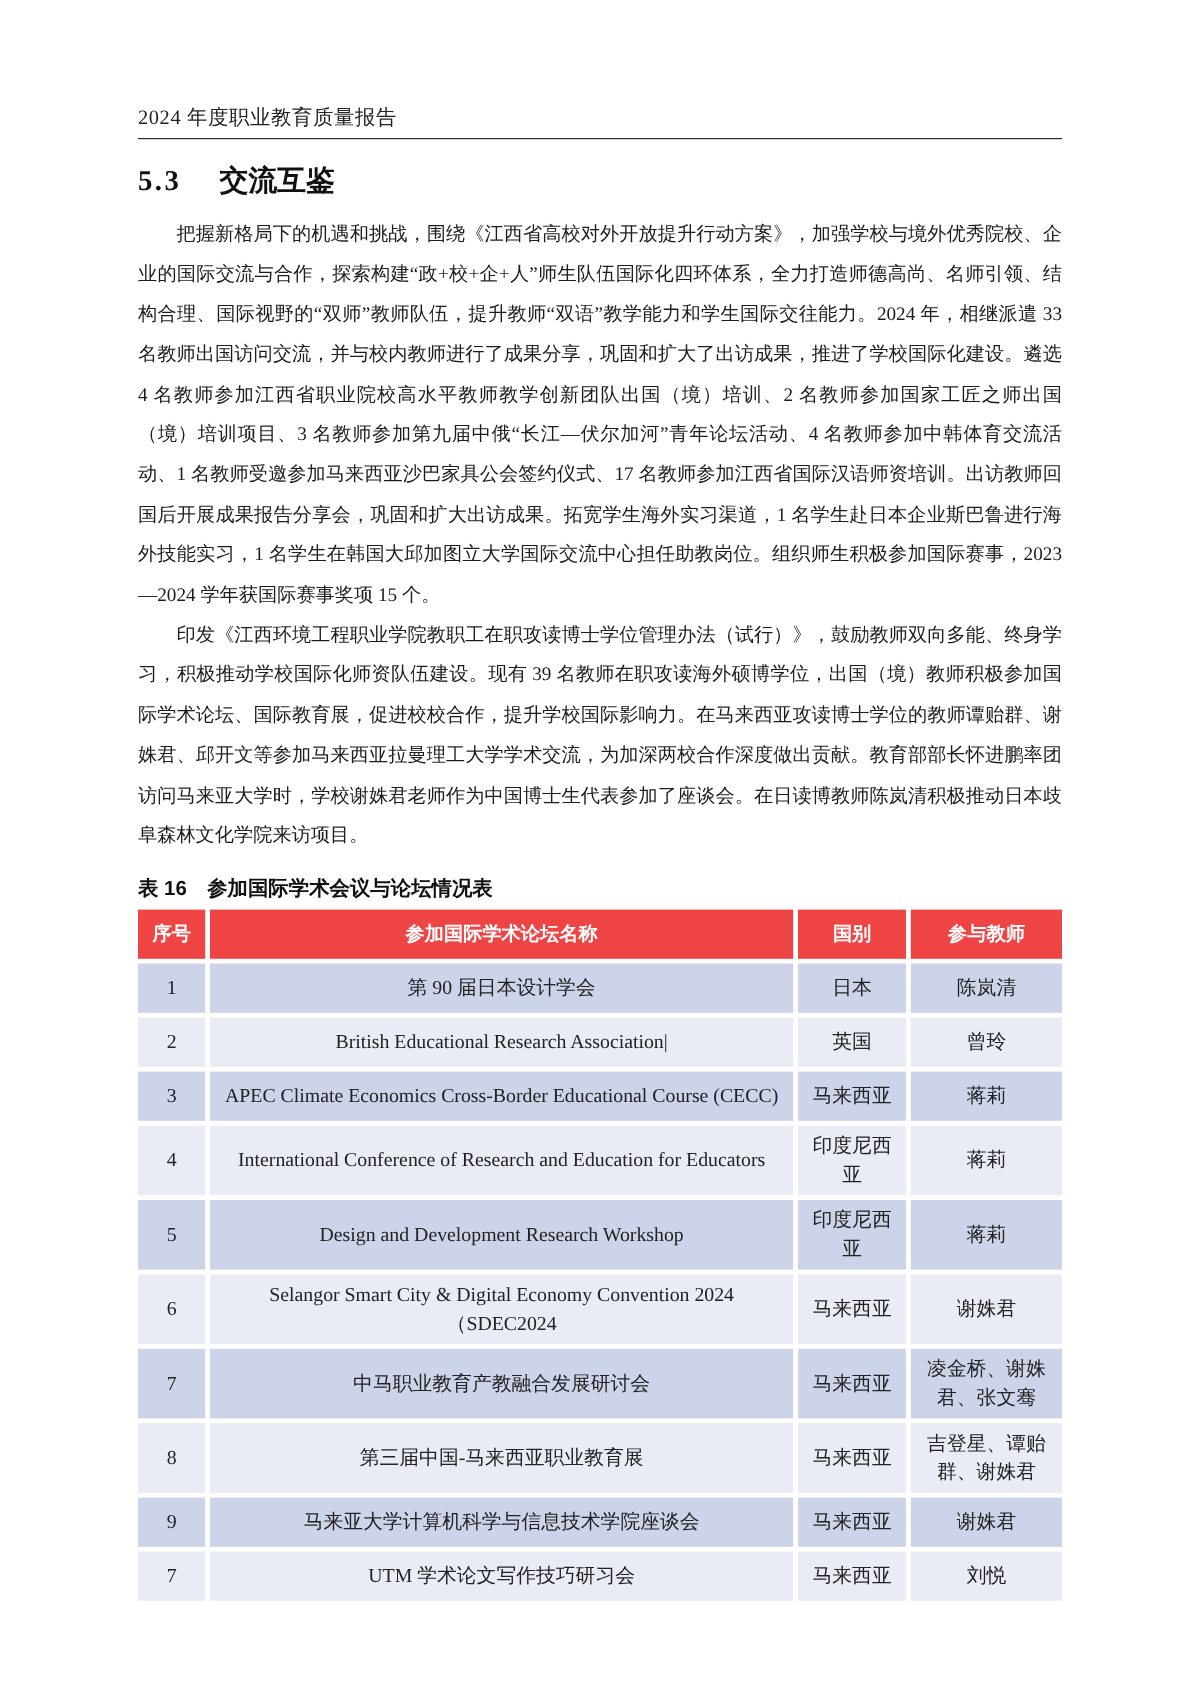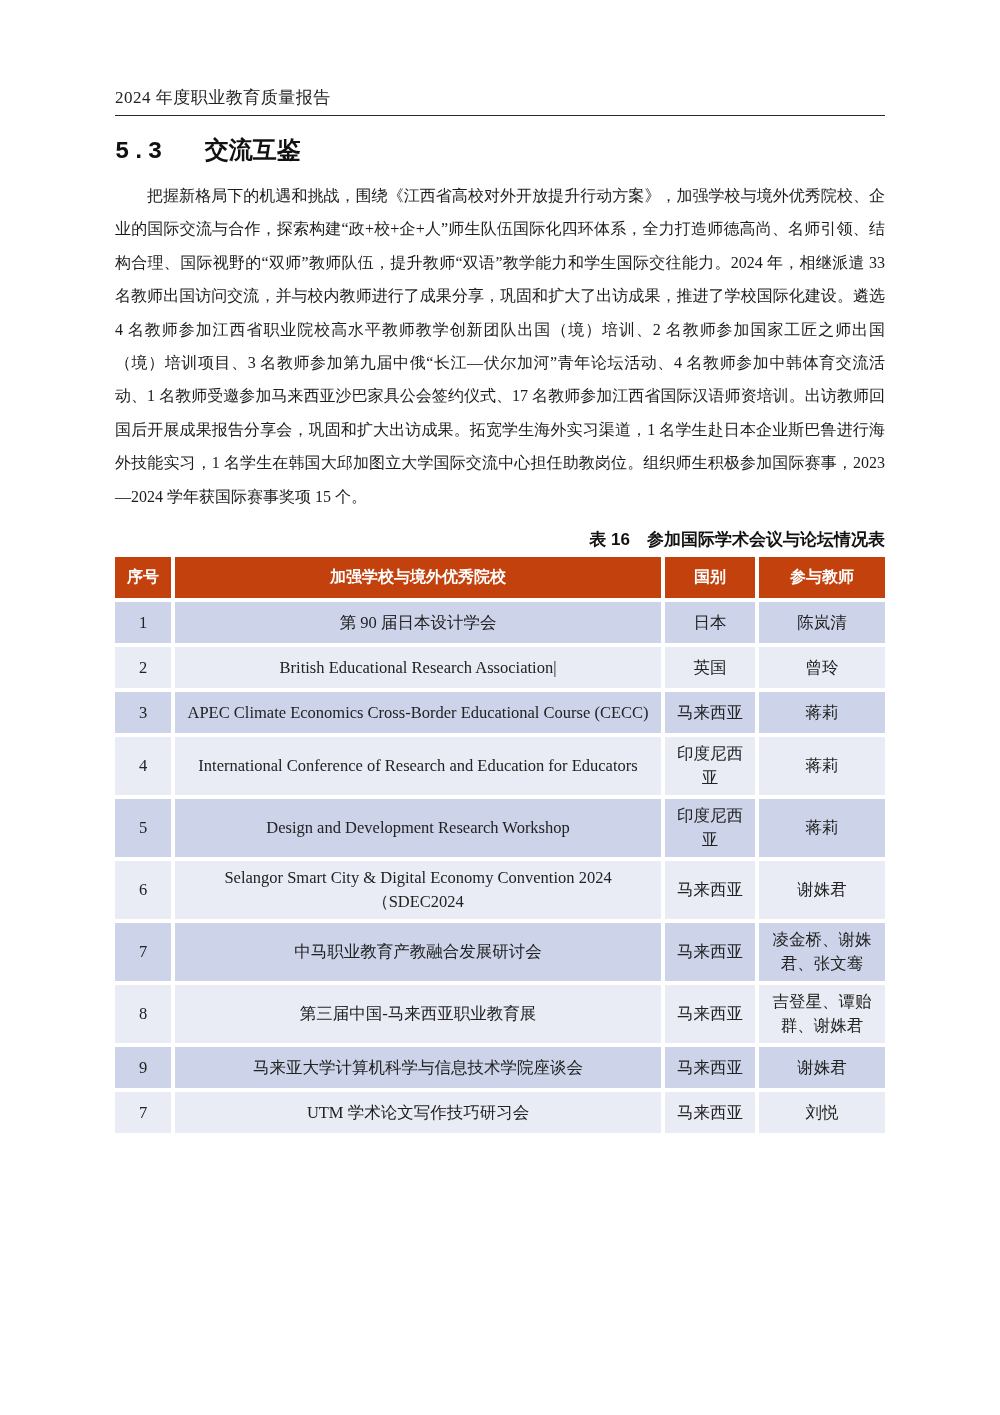--- a/index.html
+++ b/index.html
@@ -24,57 +24,57 @@
     letter-spacing: 0.5px;
     color: #222;
   }
   .header-rule {
     border: none;
     border-top: 1.6px solid #2b2b2b;
     margin: 6px 0 0 0;
   }
   .section-heading {
     margin: 18px 0 0 0;
-    font-family: Liberation Mono, monospace;
+    font-family: Liberation Serif, serif;
     font-weight: 700;
     font-size: 24px;
     color: #111;
   }
   .section-heading .sec-num { margin-right: 26px; letter-spacing: 2px; }
   .body-para {
     margin: 13px 0 0 0;
     font-size: 16px;
     line-height: 33.4px;
     text-align: justify;
     text-indent: 2em;
     color: #1c1c1c;
   }
   .body-para + .body-para { margin-top: 0; }
   .table-caption {
     margin-top: 15px;
-    text-align: right;
+    text-align: left;
     font-family: "Liberation Sans", "DejaVu Sans", sans-serif;
     font-weight: 700;
     font-size: 17px;
     color: #111;
   }
   .table-wrap { margin-top: 6px; }
   table.conf {
     border-collapse: separate;
     border-spacing: 4px;
     table-layout: fixed;
     width: calc(100% + 8px);
     margin: -4px;
   }
   table.conf col.c-idx     { width: 7.4%; }
   table.conf col.c-name    { width: 64.1%; }
   table.conf col.c-country { width: 11.9%; }
   table.conf col.c-teacher { width: 16.6%; }
   table.conf th {
-    background: #c2410c;
+    background: #ef4444;
     color: #ffffff;
     font-family: "Liberation Sans", "DejaVu Sans", sans-serif;
     font-weight: 700;
     font-size: 16px;
     padding: 10px 4px;
     text-align: center;
   }
   table.conf td {
     font-size: 16.5px;
     text-align: center;
@@ -96,35 +96,36 @@
 
     <div class="doc-header">2024 年度职业教育质量报告</div>
     <hr class="header-rule">
 
     <h1 class="section-heading">
       <span class="sec-num">5.3</span>
       <span>交流互鉴</span>
     </h1>
 
     <p class="body-para">把握新格局下的机遇和挑战，围绕《江西省高校对外开放提升行动方案》，加强学校与境外优秀院校、企业的国际交流与合作，探索构建“政+校+企+人”师生队伍国际化四环体系，全力打造师德高尚、名师引领、结构合理、国际视野的“双师”教师队伍，提升教师“双语”教学能力和学生国际交往能力。2024 年，相继派遣 33 名教师出国访问交流，并与校内教师进行了成果分享，巩固和扩大了出访成果，推进了学校国际化建设。遴选 4 名教师参加江西省职业院校高水平教师教学创新团队出国（境）培训、2 名教师参加国家工匠之师出国（境）培训项目、3 名教师参加第九届中俄“长江—伏尔加河”青年论坛活动、4 名教师参加中韩体育交流活动、1 名教师受邀参加马来西亚沙巴家具公会签约仪式、17 名教师参加江西省国际汉语师资培训。出访教师回国后开展成果报告分享会，巩固和扩大出访成果。拓宽学生海外实习渠道，1 名学生赴日本企业斯巴鲁进行海外技能实习，1 名学生在韩国大邱加图立大学国际交流中心担任助教岗位。组织师生积极参加国际赛事，2023—2024 学年获国际赛事奖项 15 个。</p>
+    <p class="body-para">印发《江西环境工程职业学院教职工在职攻读博士学位管理办法（试行）》，鼓励教师双向多能、终身学习，积极推动学校国际化师资队伍建设。现有 39 名教师在职攻读海外硕博学位，出国（境）教师积极参加国际学术论坛、国际教育展，促进校校合作，提升学校国际影响力。在马来西亚攻读博士学位的教师谭贻群、谢姝君、邱开文等参加马来西亚拉曼理工大学学术交流，为加深两校合作深度做出贡献。教育部部长怀进鹏率团访问马来亚大学时，学校谢姝君老师作为中国博士生代表参加了座谈会。在日读博教师陈岚清积极推动日本歧阜森林文化学院来访项目。</p>
 
     <div class="table-caption">表 16　参加国际学术会议与论坛情况表</div>
 
     <div class="table-wrap">
       <table class="conf">
         <colgroup>
           <col class="c-idx">
             <col class="c-name">
             <col class="c-country">
             <col class="c-teacher">
         </colgroup>
         <thead>
           <tr>
             <th>序号</th>
-            <th>加强学校与境外优秀院校</th>
+            <th>参加国际学术论坛名称</th>
             <th>国别</th>
             <th>参与教师</th>
           </tr>
         </thead>
         <tbody>
           <tr>
             <td>1</td>
             <td>第 90 届日本设计学会</td>
             <td>日本</td>
             <td>陈岚清</td>

